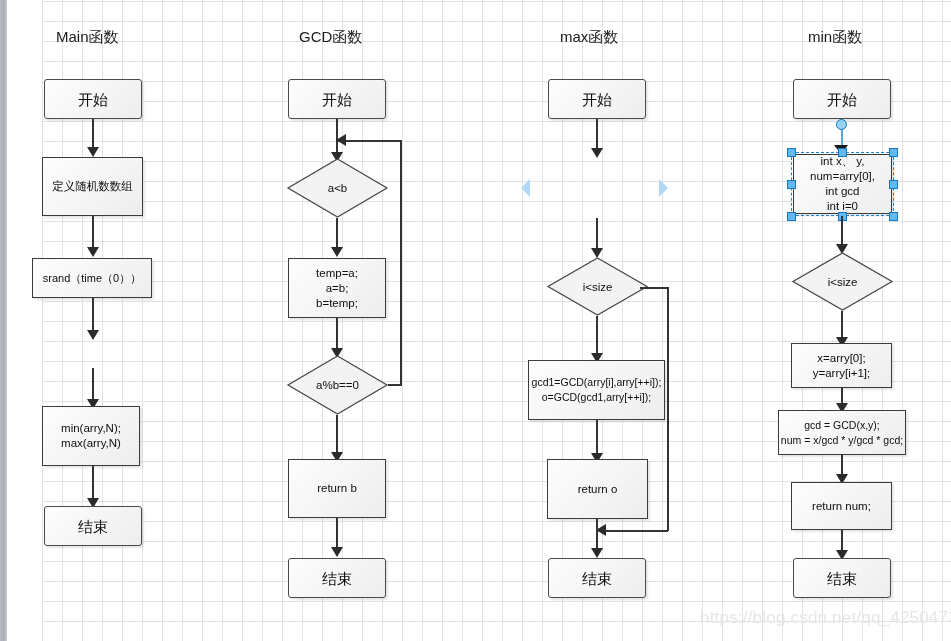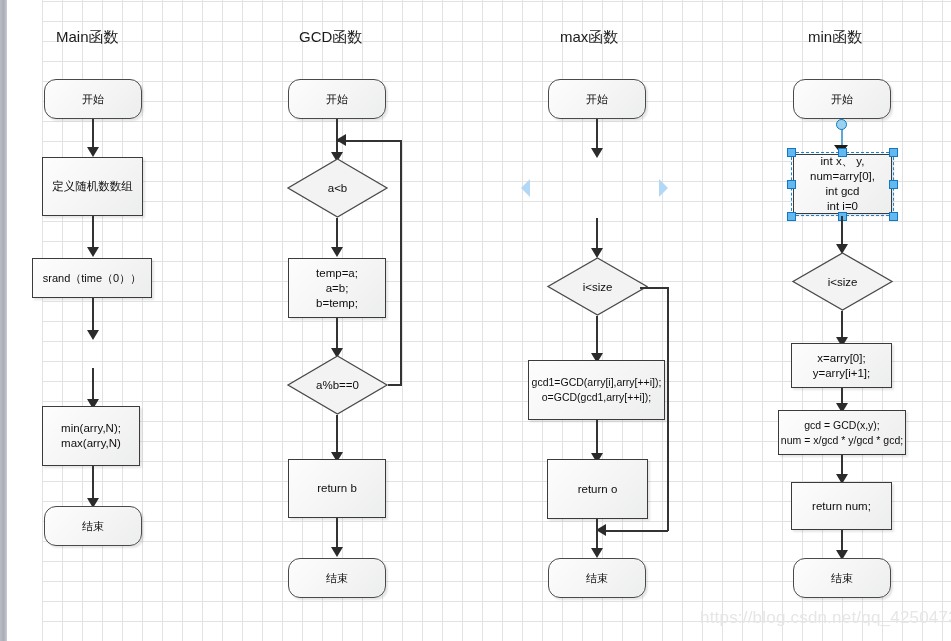--- a/index.html
+++ b/index.html
@@ -31,21 +31,21 @@
 
   
   .node{position:absolute;box-sizing:border-box;
     display:flex;align-items:center;justify-content:center;text-align:center;
     color:#0d0d0d;font-size:11.5px;line-height:15px;white-space:pre;
     background:linear-gradient(135deg,#fdfdfd 0%,#f4f4f4 60%,#eceded 100%);
     border:1.4px solid #3b3b3b;
     box-shadow:2px 2px 2px rgba(0,0,0,0.10);
     font-family:"Liberation Sans","DejaVu Sans",sans-serif;
   }
-  .node.terminal{border-radius:12px;border:1.2px solid #4a4a4a;font-size:11px;}
+  .node.terminal{border-radius:3px;border:1.2px solid #4a4a4a;font-size:15px;}
 
   
   .diamond{position:absolute;}
   .diamond svg{position:absolute;left:0;top:0;overflow:visible;}
   .diamond .dtext{position:absolute;left:0;top:0;width:100%;height:100%;
     display:flex;align-items:center;justify-content:center;
     font-size:11.5px;color:#0d0d0d;white-space:pre;text-align:center;}
 
   
   .conn{position:absolute;background:#333333;}

